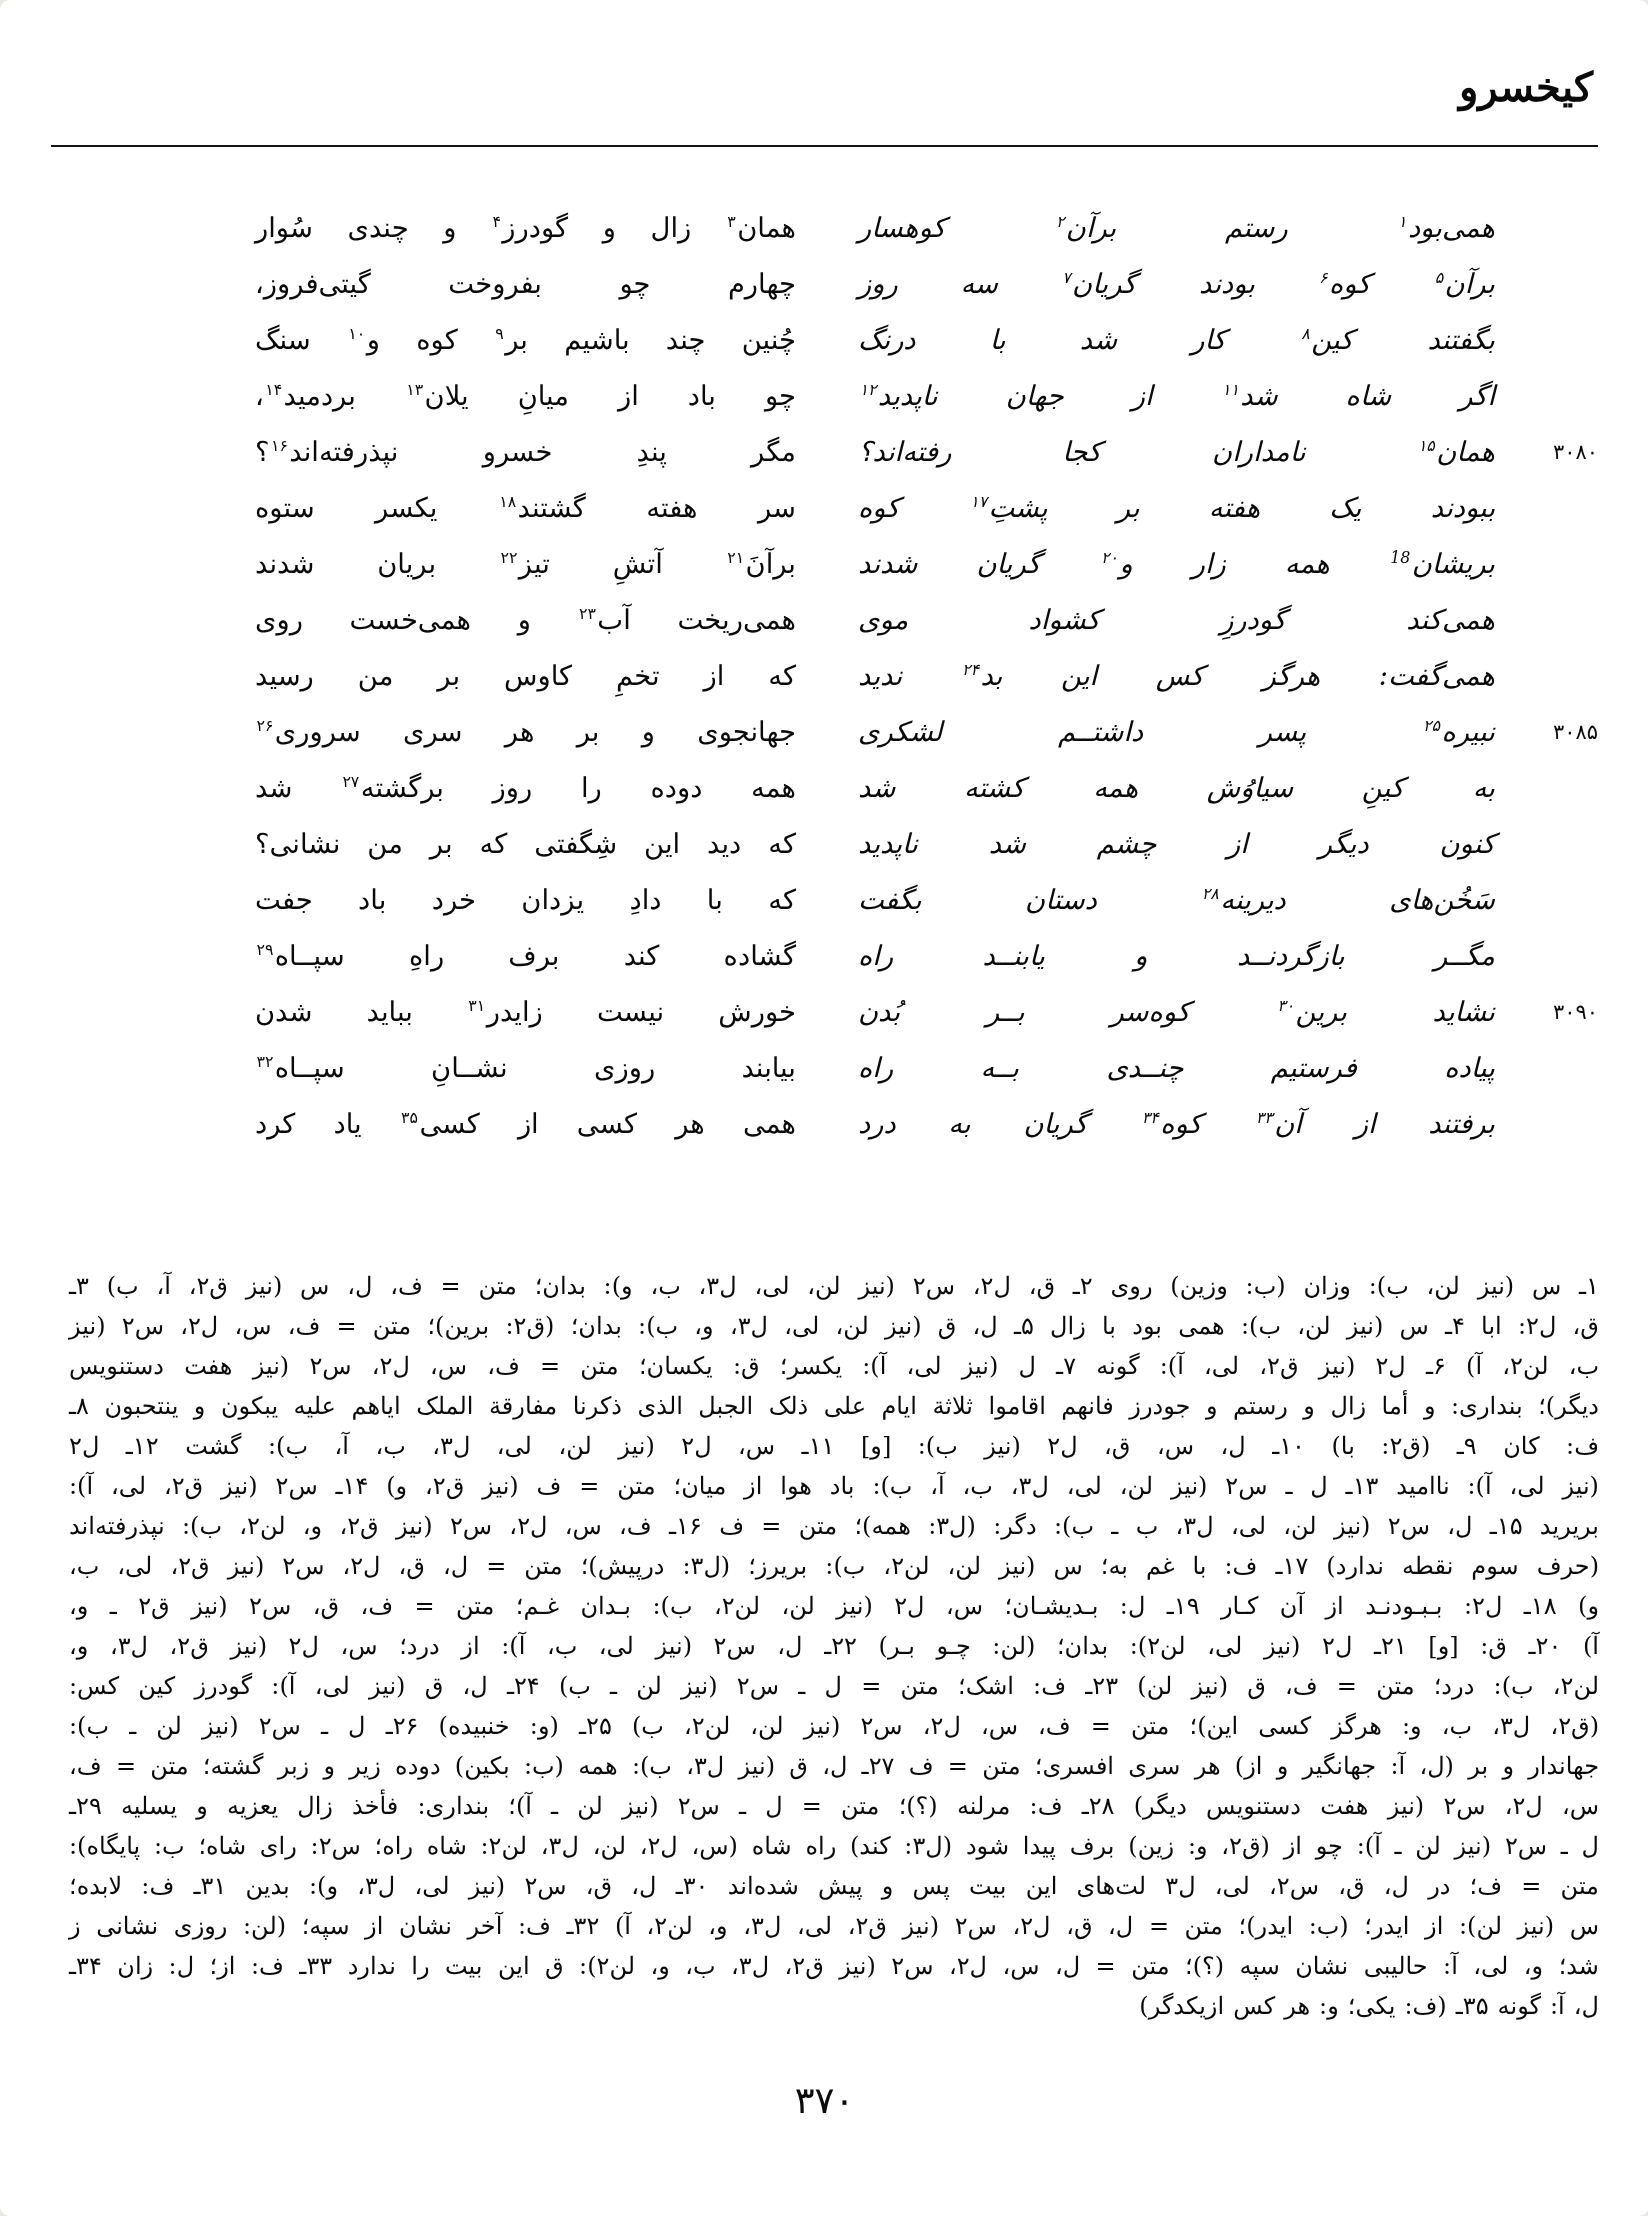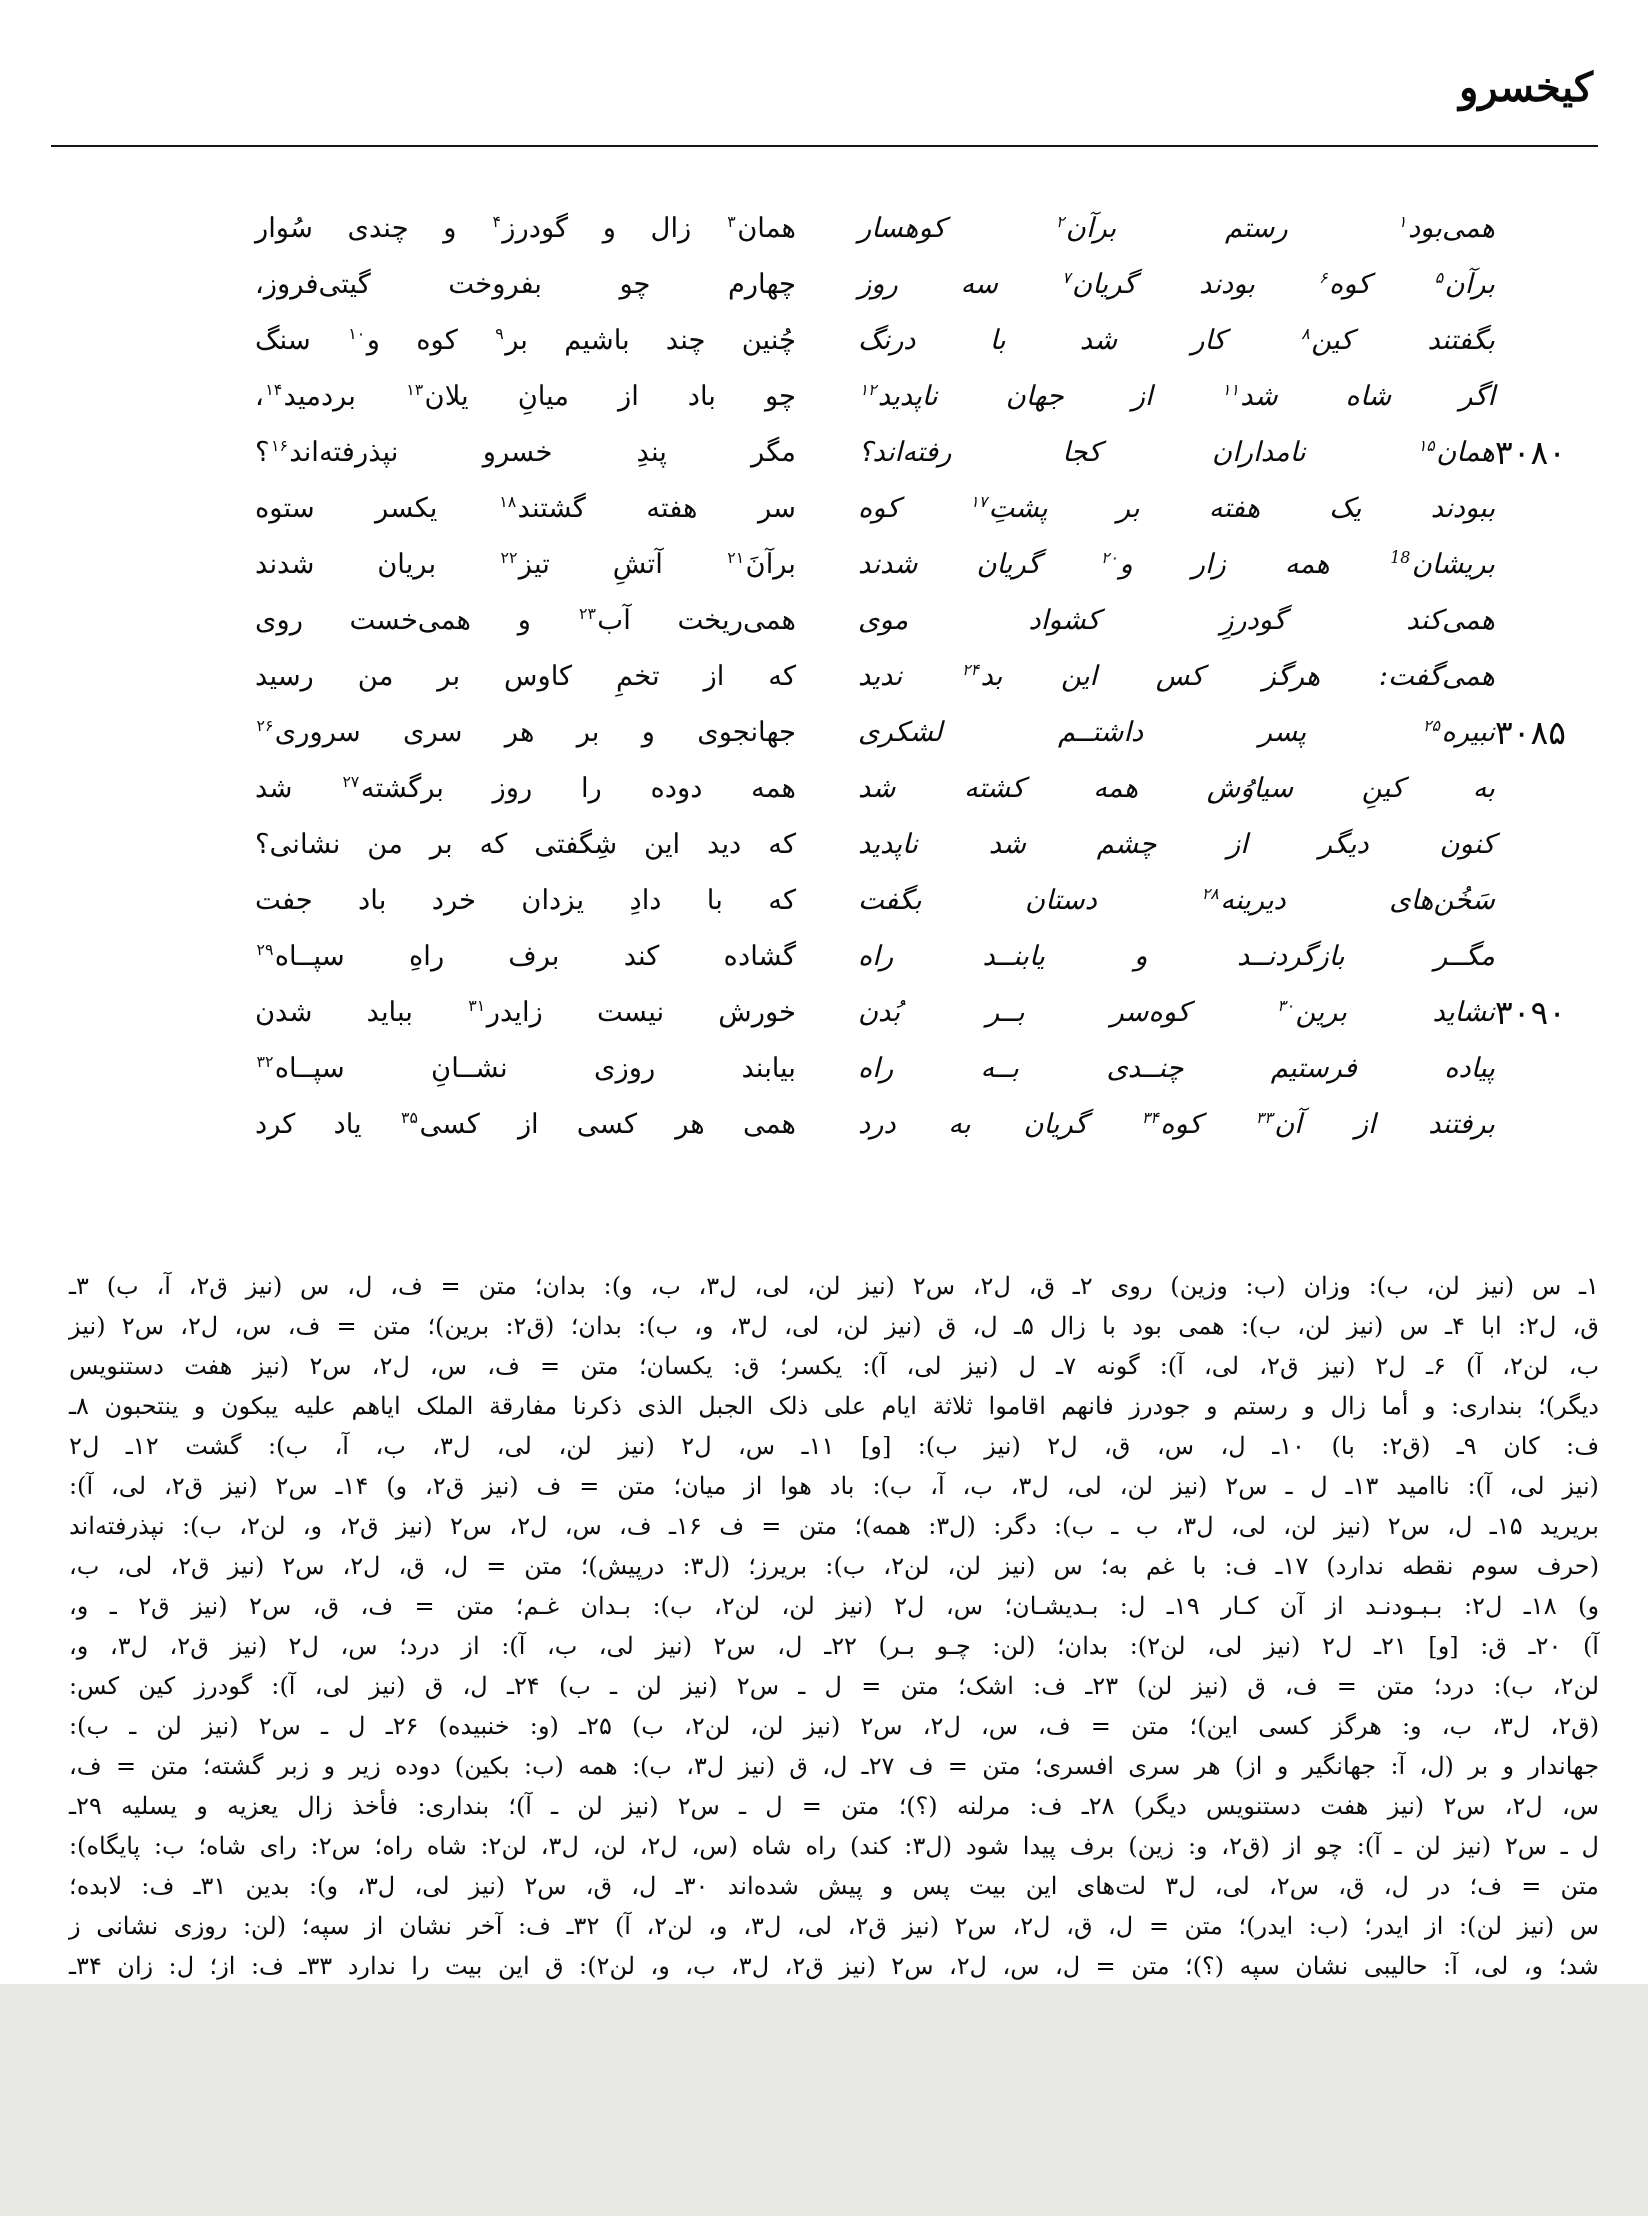--- a/index.html
+++ b/index.html
@@ -1,22 +1,23 @@
 <!DOCTYPE html>
 <html lang="fa" style="font-size:11px"><head>
 <meta charset="utf-8">
 <style>
   html,body{margin:0;padding:0;background:#e8e8e4;}
   .page{
     position:relative;
-    width:1649px;height:1984px;
+    width:1649px;height:2216px;
     background:#ffffff;
     color:#0a0a0a;
     font-family:"DejaVu Serif", serif;
     overflow:hidden;
+    border-radius:10px;
   }
   
   .running-head{
     position:absolute;top:63px;right:56px;
     font-size:40px;font-weight:bold;
     direction:rtl;
   }
   .head-rule{
     position:absolute;top:145px;left:51px;right:51px;
     border-top:2.1px solid #151515;
@@ -26,21 +27,21 @@
     position:absolute;top:200px;right:51px;
     width:1343px;
     direction:rtl;
   }
   .verse-row{
     display:flex;flex-direction:row;
     height:56px;align-items:center;
   }
   .vnum{
     width:103px;flex:0 0 103px;
-    font-size:33px;text-align:left;
+    font-size:21px;text-align:right;
     letter-spacing:1.4px;
   }
   .hemi{
     font-size:27.4px;line-height:1.1;
     direction:rtl;
     text-align:justify;
     -moz-text-align-last:justify;
     text-align-last:justify;
     white-space:nowrap0;
   }

